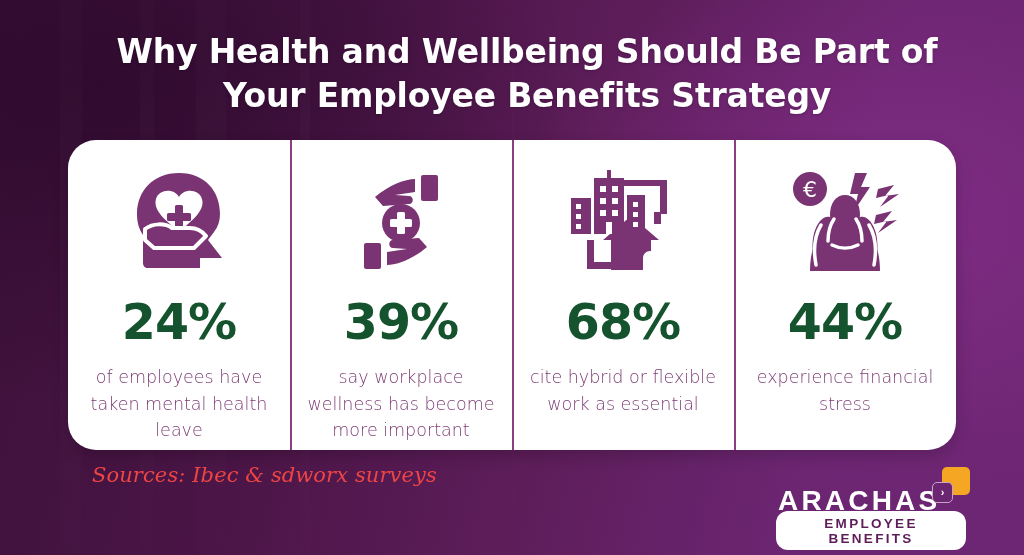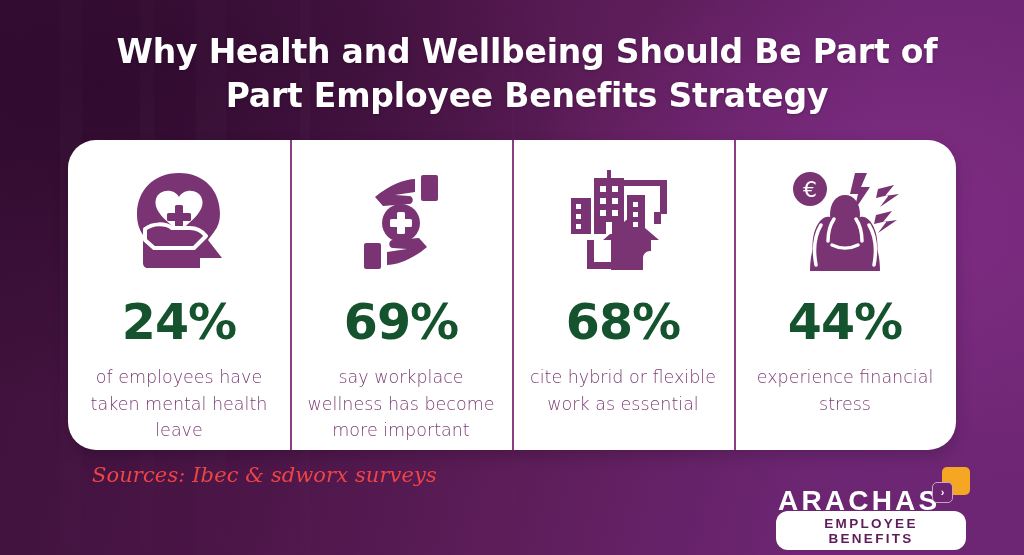--- a/index.html
+++ b/index.html
@@ -142,21 +142,21 @@
     <i style="left:60px;  width:22px;"></i>
     <i style="left:140px; width:14px;"></i>
     <i style="left:196px; width:30px;"></i>
     <i style="left:300px; width:10px;"></i>
     <i style="left:512px; width:3px; opacity:.6;"></i>
   </div>
 </div>
 
 <h1 id="title">
   <span>Why Health and Wellbeing Should Be Part of</span>
-  <span class="l2">Part Employee Benefits Strategy</span>
+  <span class="l2">Your Employee Benefits Strategy</span>
 </h1>
 
 <div id="panel">
 
   <div class="stat">
     <div class="icon-wrap">
       <svg width="112" height="108" viewBox="0 0 112 108" aria-hidden="true">
         <g fill="#7A3473">
           <path d="M56 6 C30 6 14 24 14 47 c0 9 2 15 6 21 l0 28 c0 3 2 5 5 5 l52 0 0-10 22 0 -14-18 6-8 c4-5 6-11 6-18 C97 24 82 6 56 6 Z"></path>
         </g>
@@ -180,21 +180,21 @@
 
           <circle cx="56" cy="56" r="19"></circle>
 
           <path d="M82 80 c-14 12-30 18-40 18 l0-13 20-3 -14-1 c-5 0-5-8 0-8 l26-2 Z"></path>
           <rect x="19" y="76" width="17" height="26" rx="2"></rect>
         </g>
         <rect x="52" y="45" width="8" height="22" rx="1.5" fill="#ffffff"></rect>
         <rect x="45" y="52" width="22" height="8" rx="1.5" fill="#ffffff"></rect>
       </svg>
     </div>
-    <div class="pct">69%</div>
+    <div class="pct">39%</div>
     <div class="caption">say workplace wellness has become more important</div>
   </div>
 
   <div class="stat">
     <div class="icon-wrap">
       <svg width="116" height="106" viewBox="0 0 116 106" aria-hidden="true">
         <g fill="#7A3473">
 
           <rect x="6" y="30" width="20" height="36"></rect>
 

